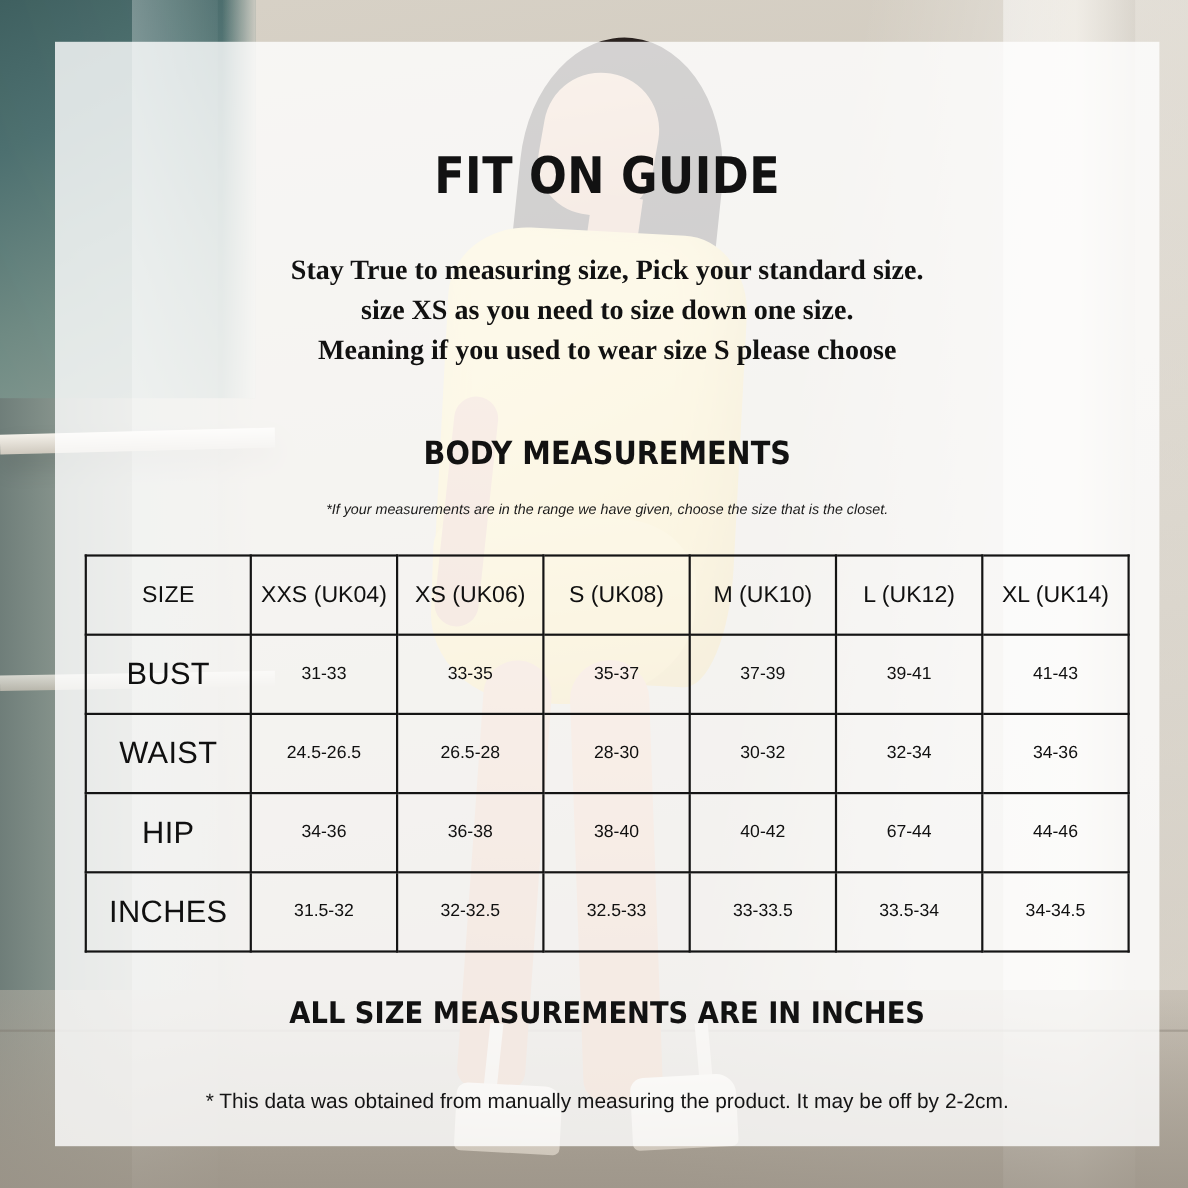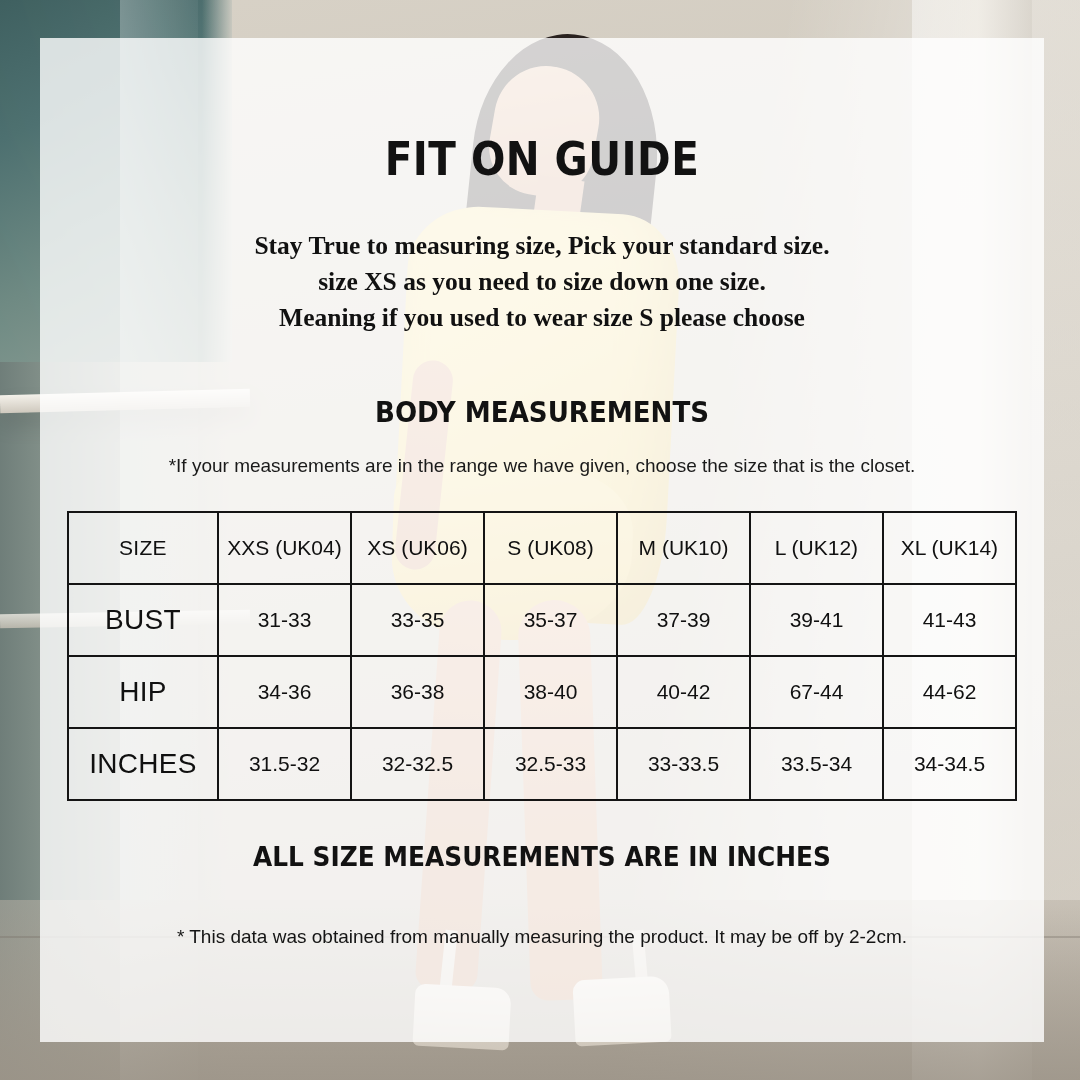--- a/index.html
+++ b/index.html
@@ -173,21 +173,21 @@
   .m-heel2 {
     position: absolute; left: 636px; top: 930px;
     width: 12px; height: 106px;
     background: linear-gradient(to bottom, #ded7cd, #c8c0b4);
     transform: rotate(-5deg);
   }
 
   
   .card {
     position: absolute;
-    left: 40px;
+    left: 50px;
     top: 38px;
     width: 1004px;
     height: 1004px;
     background: rgba(255,255,255,0.80);
   }
 
   .content {
     position: relative;
     width: 100%;
     height: 100%;
@@ -217,37 +217,38 @@
 
   .section-title {
     font-family: "DejaVu Sans", sans-serif;
     font-weight: bold;
     font-size: 29px;
     margin: 58px 0 0 0;
     transform: scaleX(0.90);
   }
 
   .note {
-    font-size: 19px;
+    font-size: 13px;
     margin: 26px auto 0;
     color: #1a1a1a;
     width: 940px;
+    font-style: italic;
   }
 
   table.size-table {
     border-collapse: collapse;
     margin: 34px auto 0;
     width: 950px;
     table-layout: fixed;
     border-radius: 12px;
   }
   table.size-table td {
     border: 2px solid #141414;
     height: 68px;
-    font-size: 21px;
+    font-size: 16px;
     text-align: center;
     vertical-align: middle;
     color: #101010;
   }
   table.size-table tr:first-child td {
     font-size: 21px;
   }
   table.size-table td.rowhead {
     font-size: 28px;
     letter-spacing: 0.3px;
@@ -336,27 +337,36 @@
           <tr>
             <td class="rowhead">BUST</td>
             <td>31-33</td>
             <td>33-35</td>
             <td>35-37</td>
             <td>37-39</td>
             <td>39-41</td>
             <td>41-43</td>
           </tr>
           <tr>
+            <td class="rowhead">WAIST</td>
+            <td>24.5-26.5</td>
+            <td>26.5-28</td>
+            <td>28-30</td>
+            <td>30-32</td>
+            <td>32-34</td>
+            <td>34-36</td>
+          </tr>
+          <tr>
             <td class="rowhead">HIP</td>
             <td>34-36</td>
             <td>36-38</td>
             <td>38-40</td>
             <td>40-42</td>
             <td>67-44</td>
-            <td>44-62</td>
+            <td>44-46</td>
           </tr>
           <tr>
             <td class="rowhead">INCHES</td>
             <td>31.5-32</td>
             <td>32-32.5</td>
             <td>32.5-33</td>
             <td>33-33.5</td>
             <td>33.5-34</td>
             <td>34-34.5</td>
           </tr>

